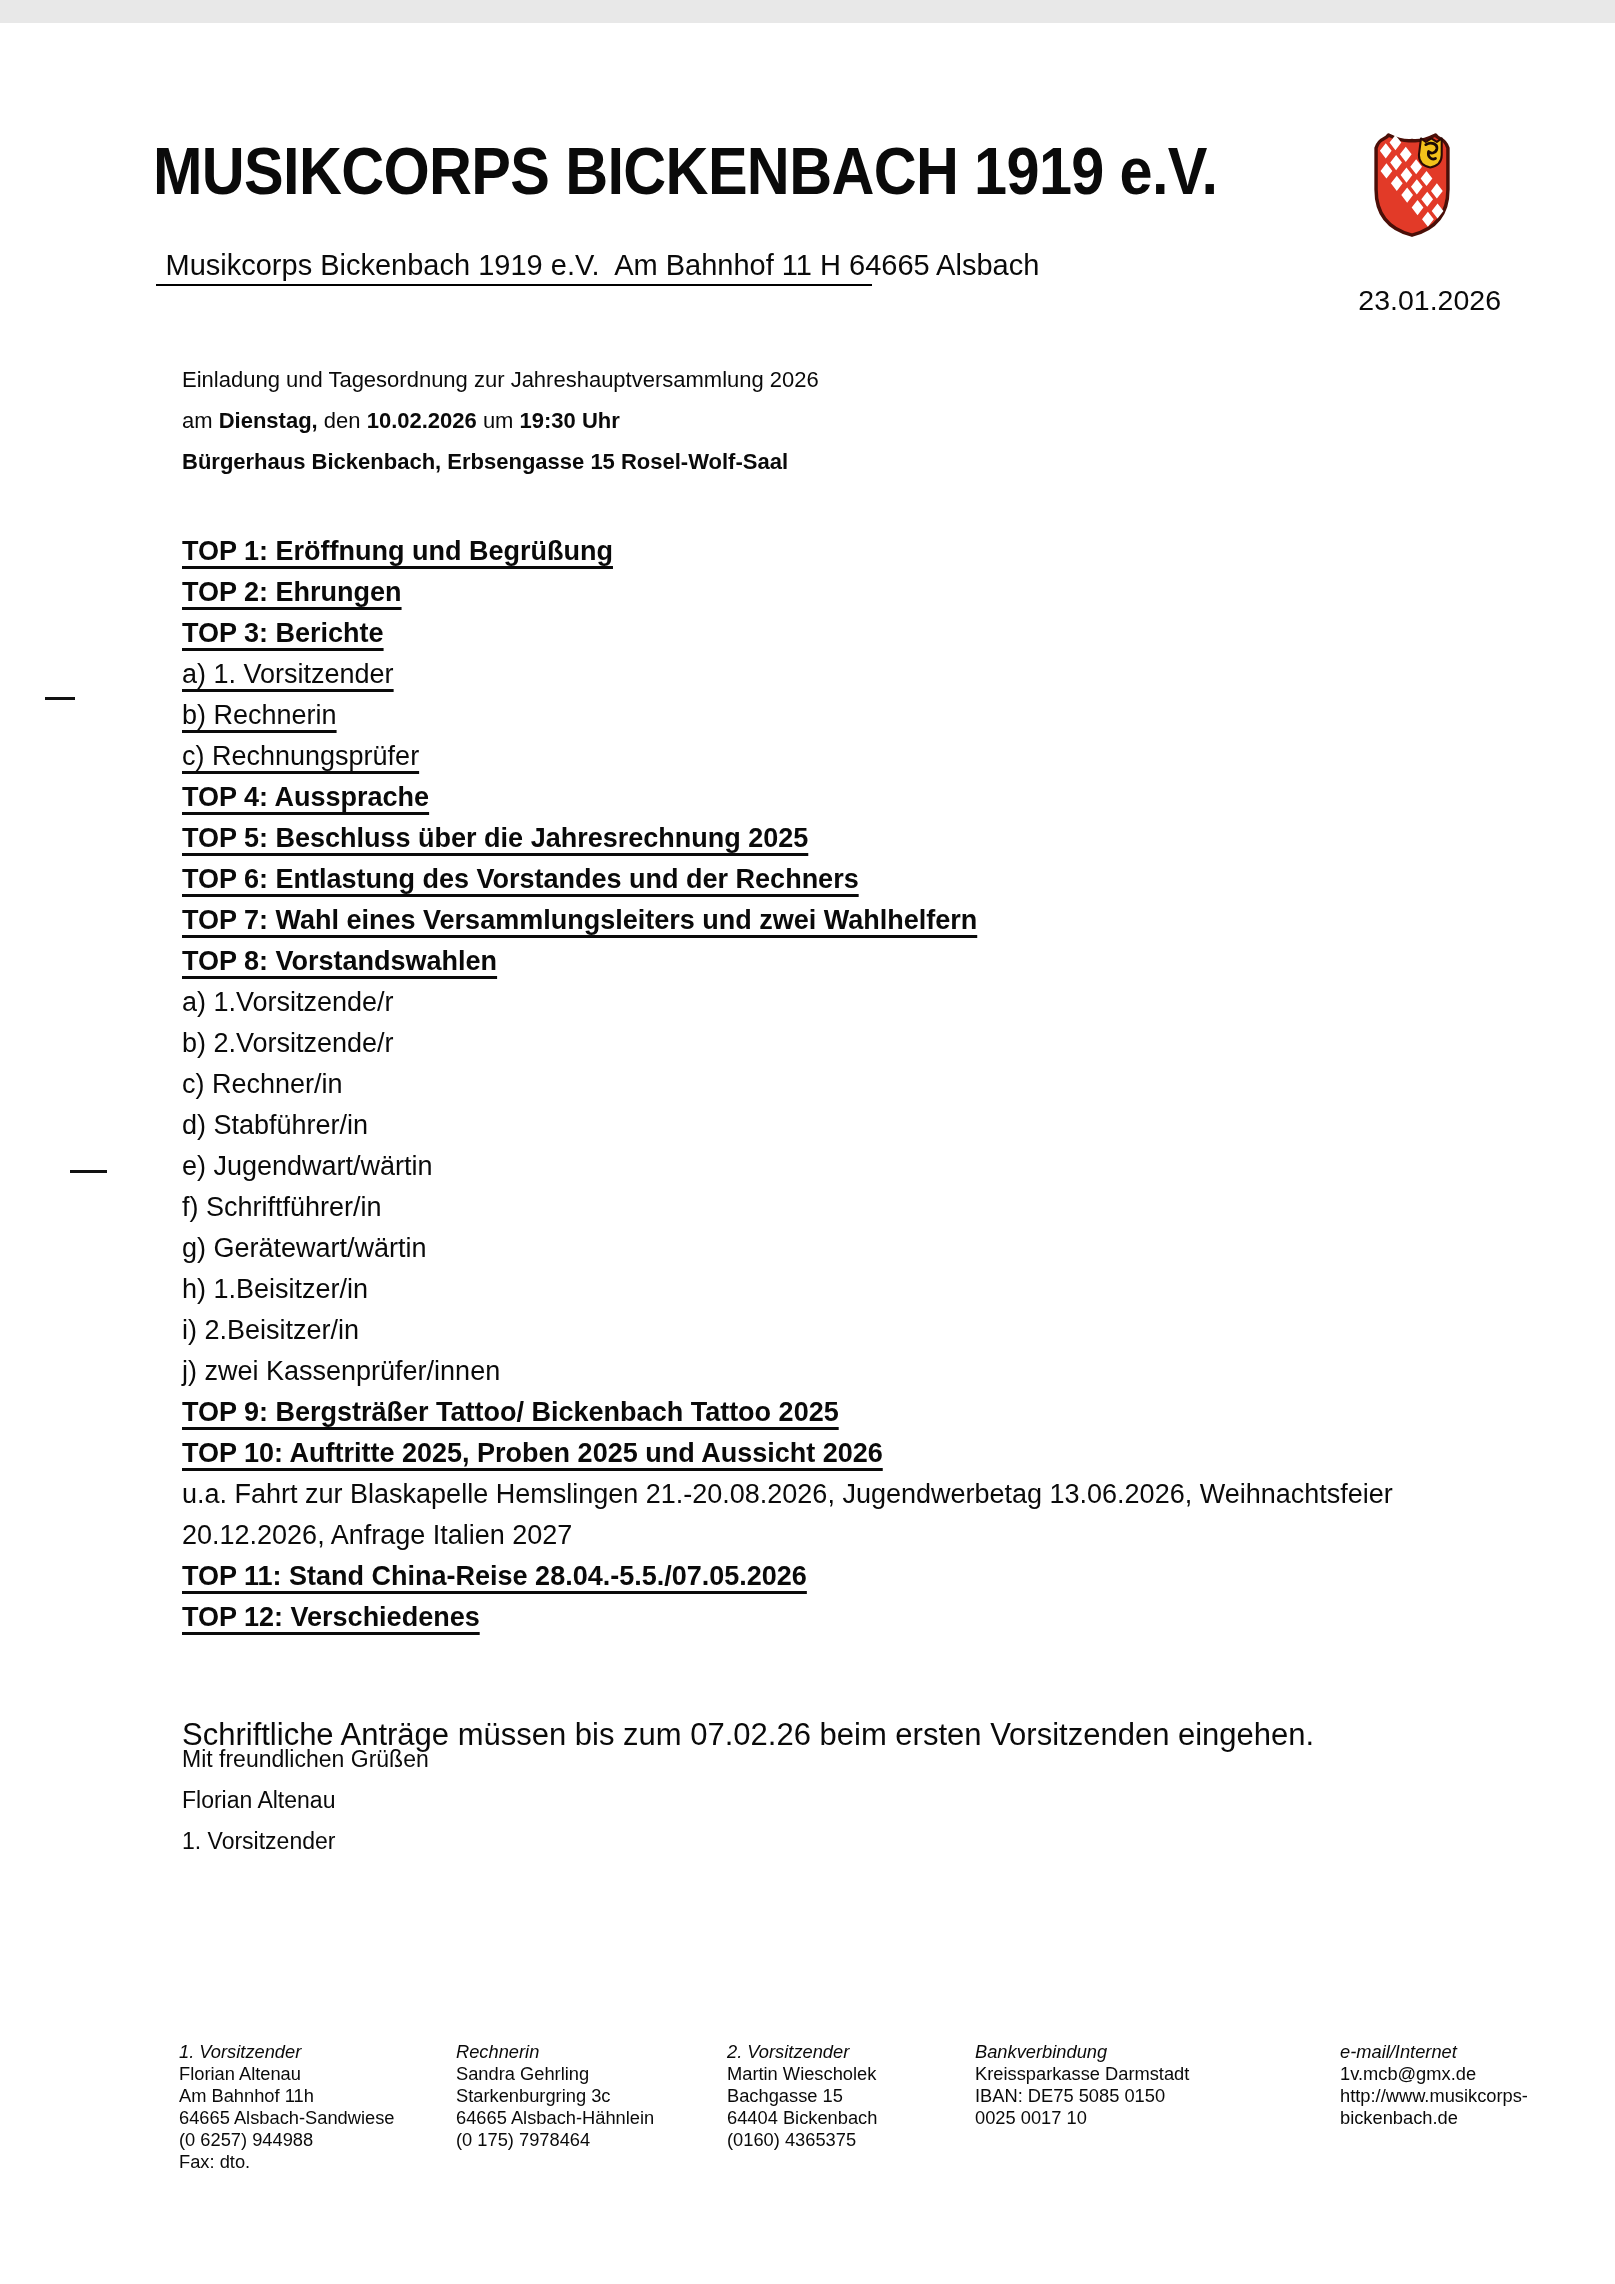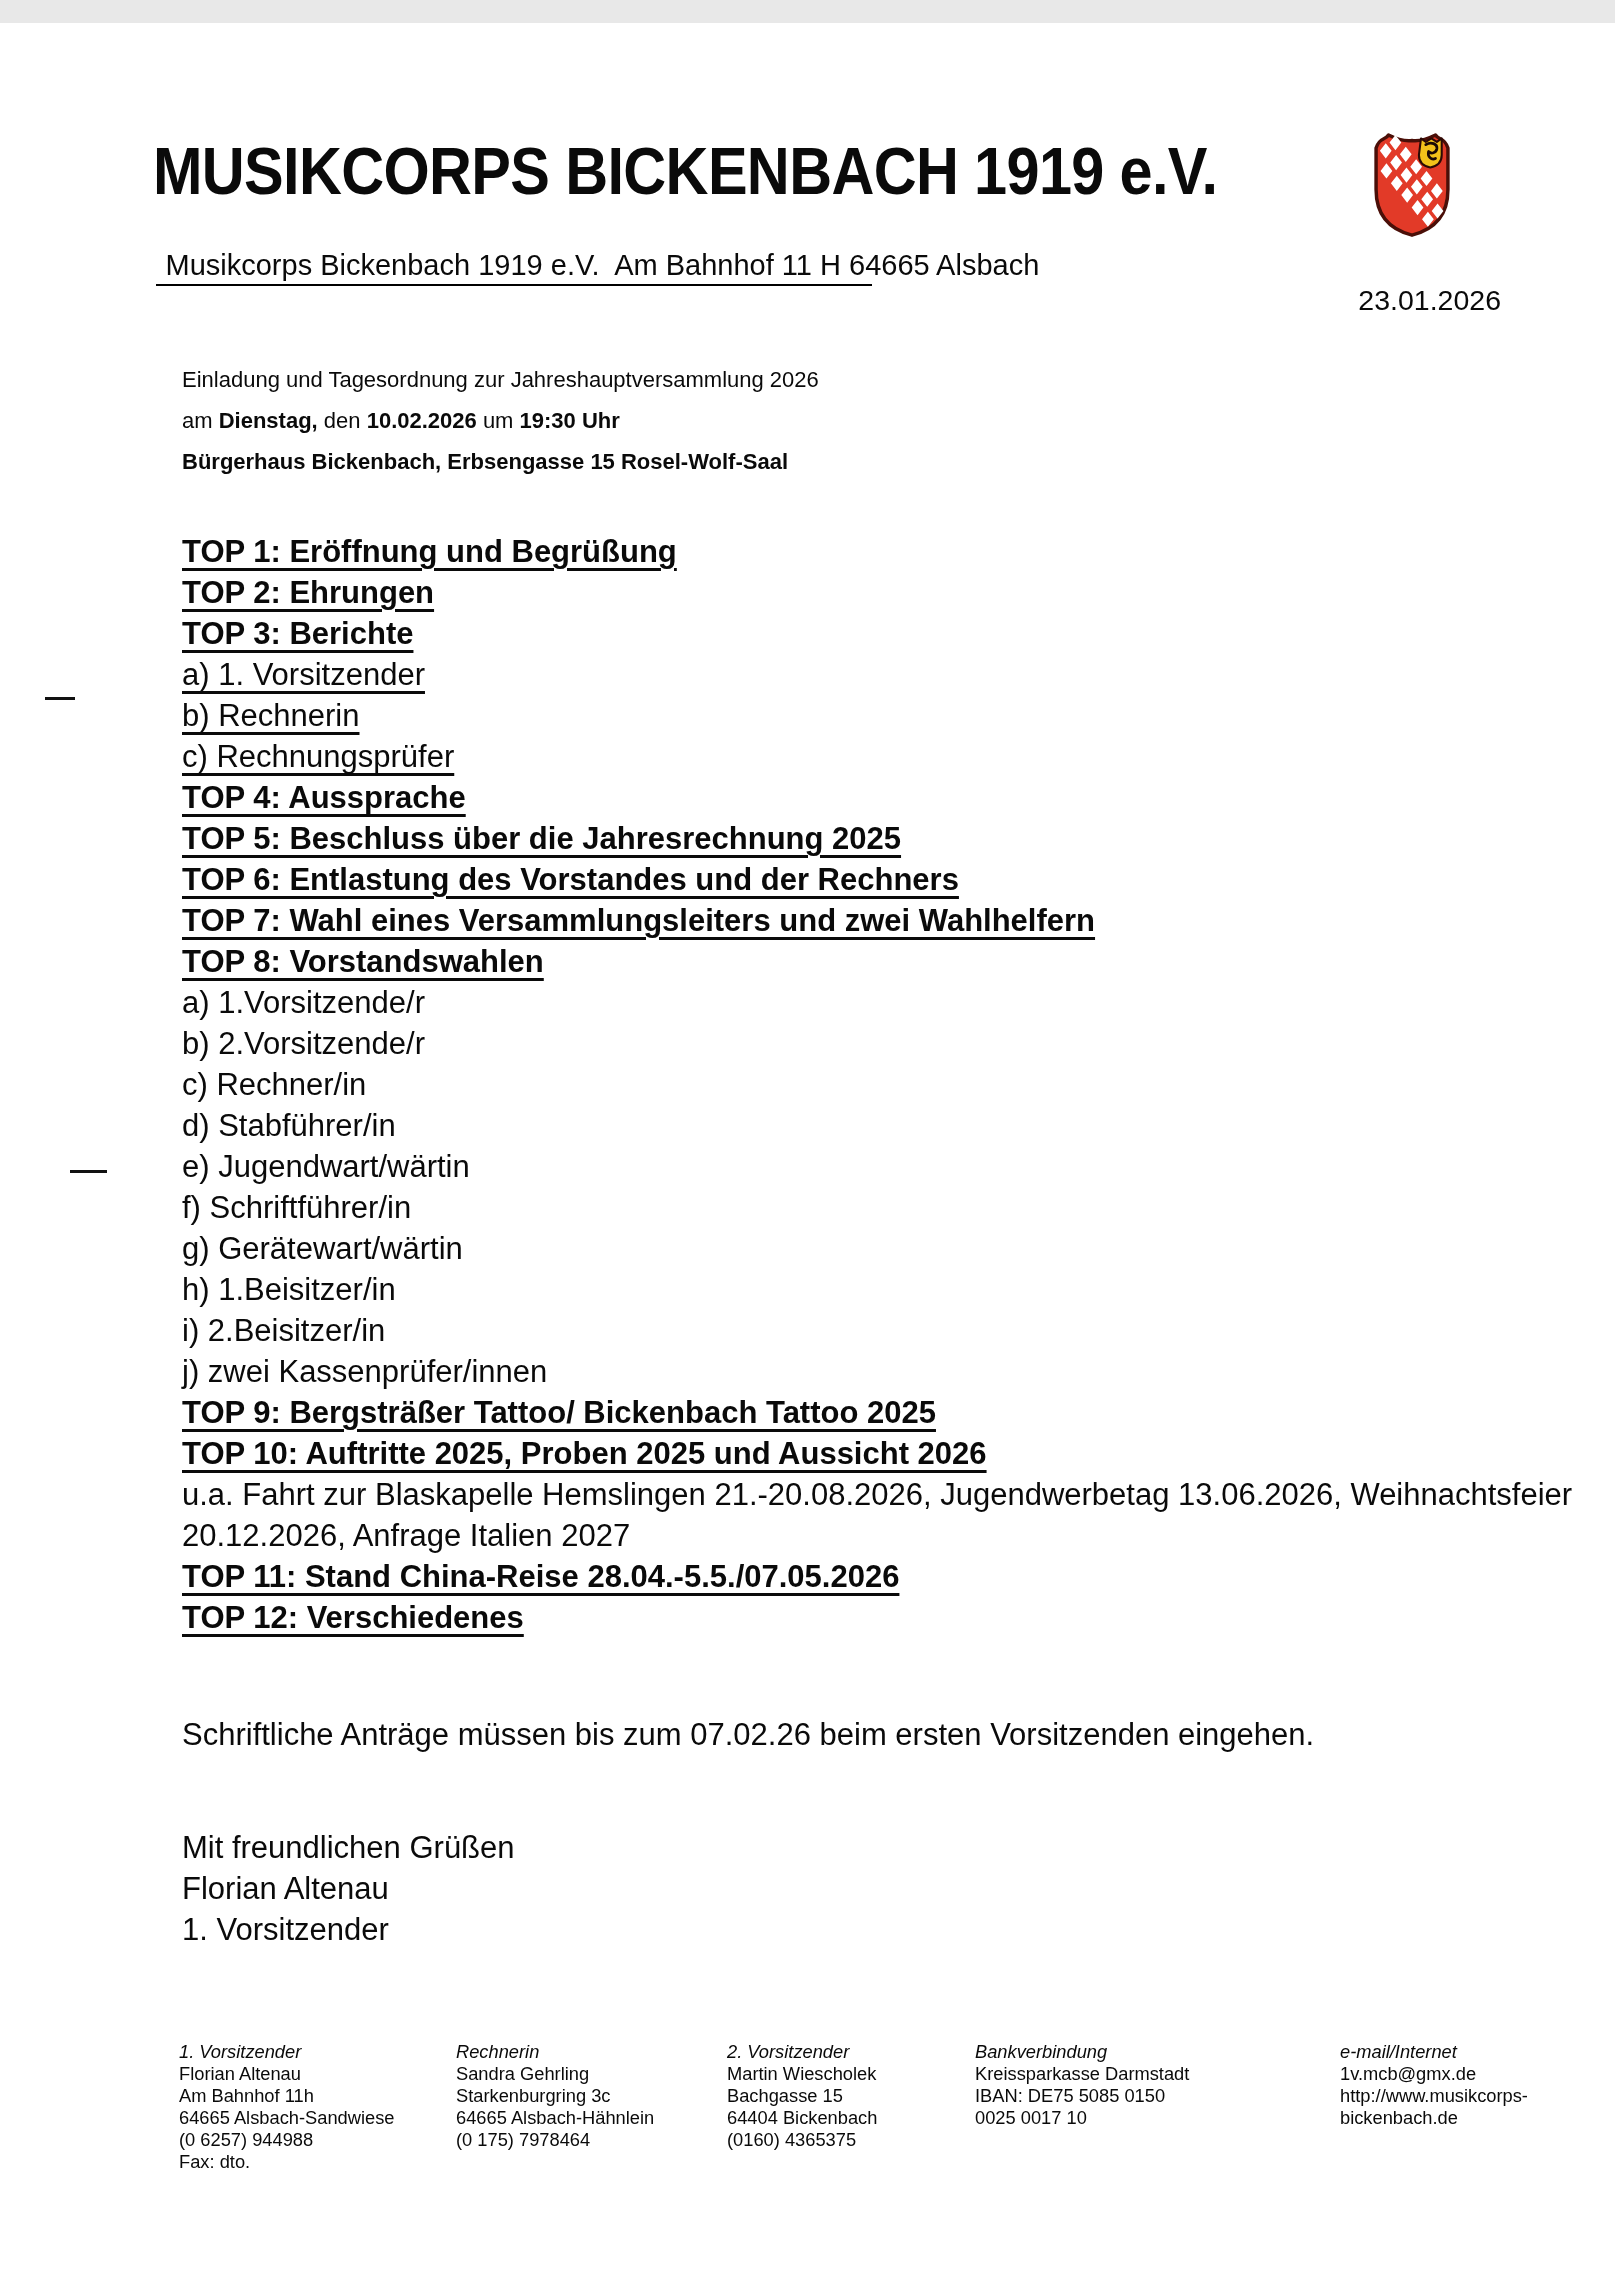--- a/index.html
+++ b/index.html
@@ -30,35 +30,35 @@
     position:absolute;right:115px;top:262px;
     font-size:28.5px;line-height:31px;text-align:right;
   }
   
   .fold-mark{position:absolute;background:#111;height:3.4px;}
   .fold-1{left:45px;top:674px;width:30px;}
   .fold-2{left:70px;top:1147px;width:37px;}
   
   .intro{position:absolute;left:182px;top:336px;font-size:22px;line-height:41px;}
   .intro .b{font-weight:bold;}
-  .agenda{position:absolute;left:182px;top:508px;font-size:31px;line-height:41px;width:1371px;}
+  .agenda{position:absolute;left:182px;top:508px;font-size:27px;line-height:41px;width:1371px;}
   .agenda .line{white-space:nowrap;}
   .agenda .top{
     font-weight:bold;
     text-decoration:underline;
     text-decoration-thickness:2.7px;
     text-underline-offset:6.1px;
   }
   .agenda .sub-underline{
     text-decoration:underline;
     text-decoration-thickness:2.7px;
     text-underline-offset:6.1px;
   }
   .note{position:absolute;left:182px;top:1691px;font-size:31px;line-height:41px;}
-  .signoff{position:absolute;left:182px;top:1804px;font-size:31px;line-height:41px;}
+  .signoff{position:absolute;left:182px;top:1716px;font-size:23px;line-height:41px;}
   
   .footer-col{position:absolute;top:2018px;font-size:18.3px;line-height:22px;}
   .footer-col .col-title{font-style:italic;}
   .fc-1{left:179px;}
   .fc-2{left:456px;}
   .fc-3{left:727px;}
   .fc-4{left:975px;}
   .fc-5{left:1340px;}
 </style>
 </head>

